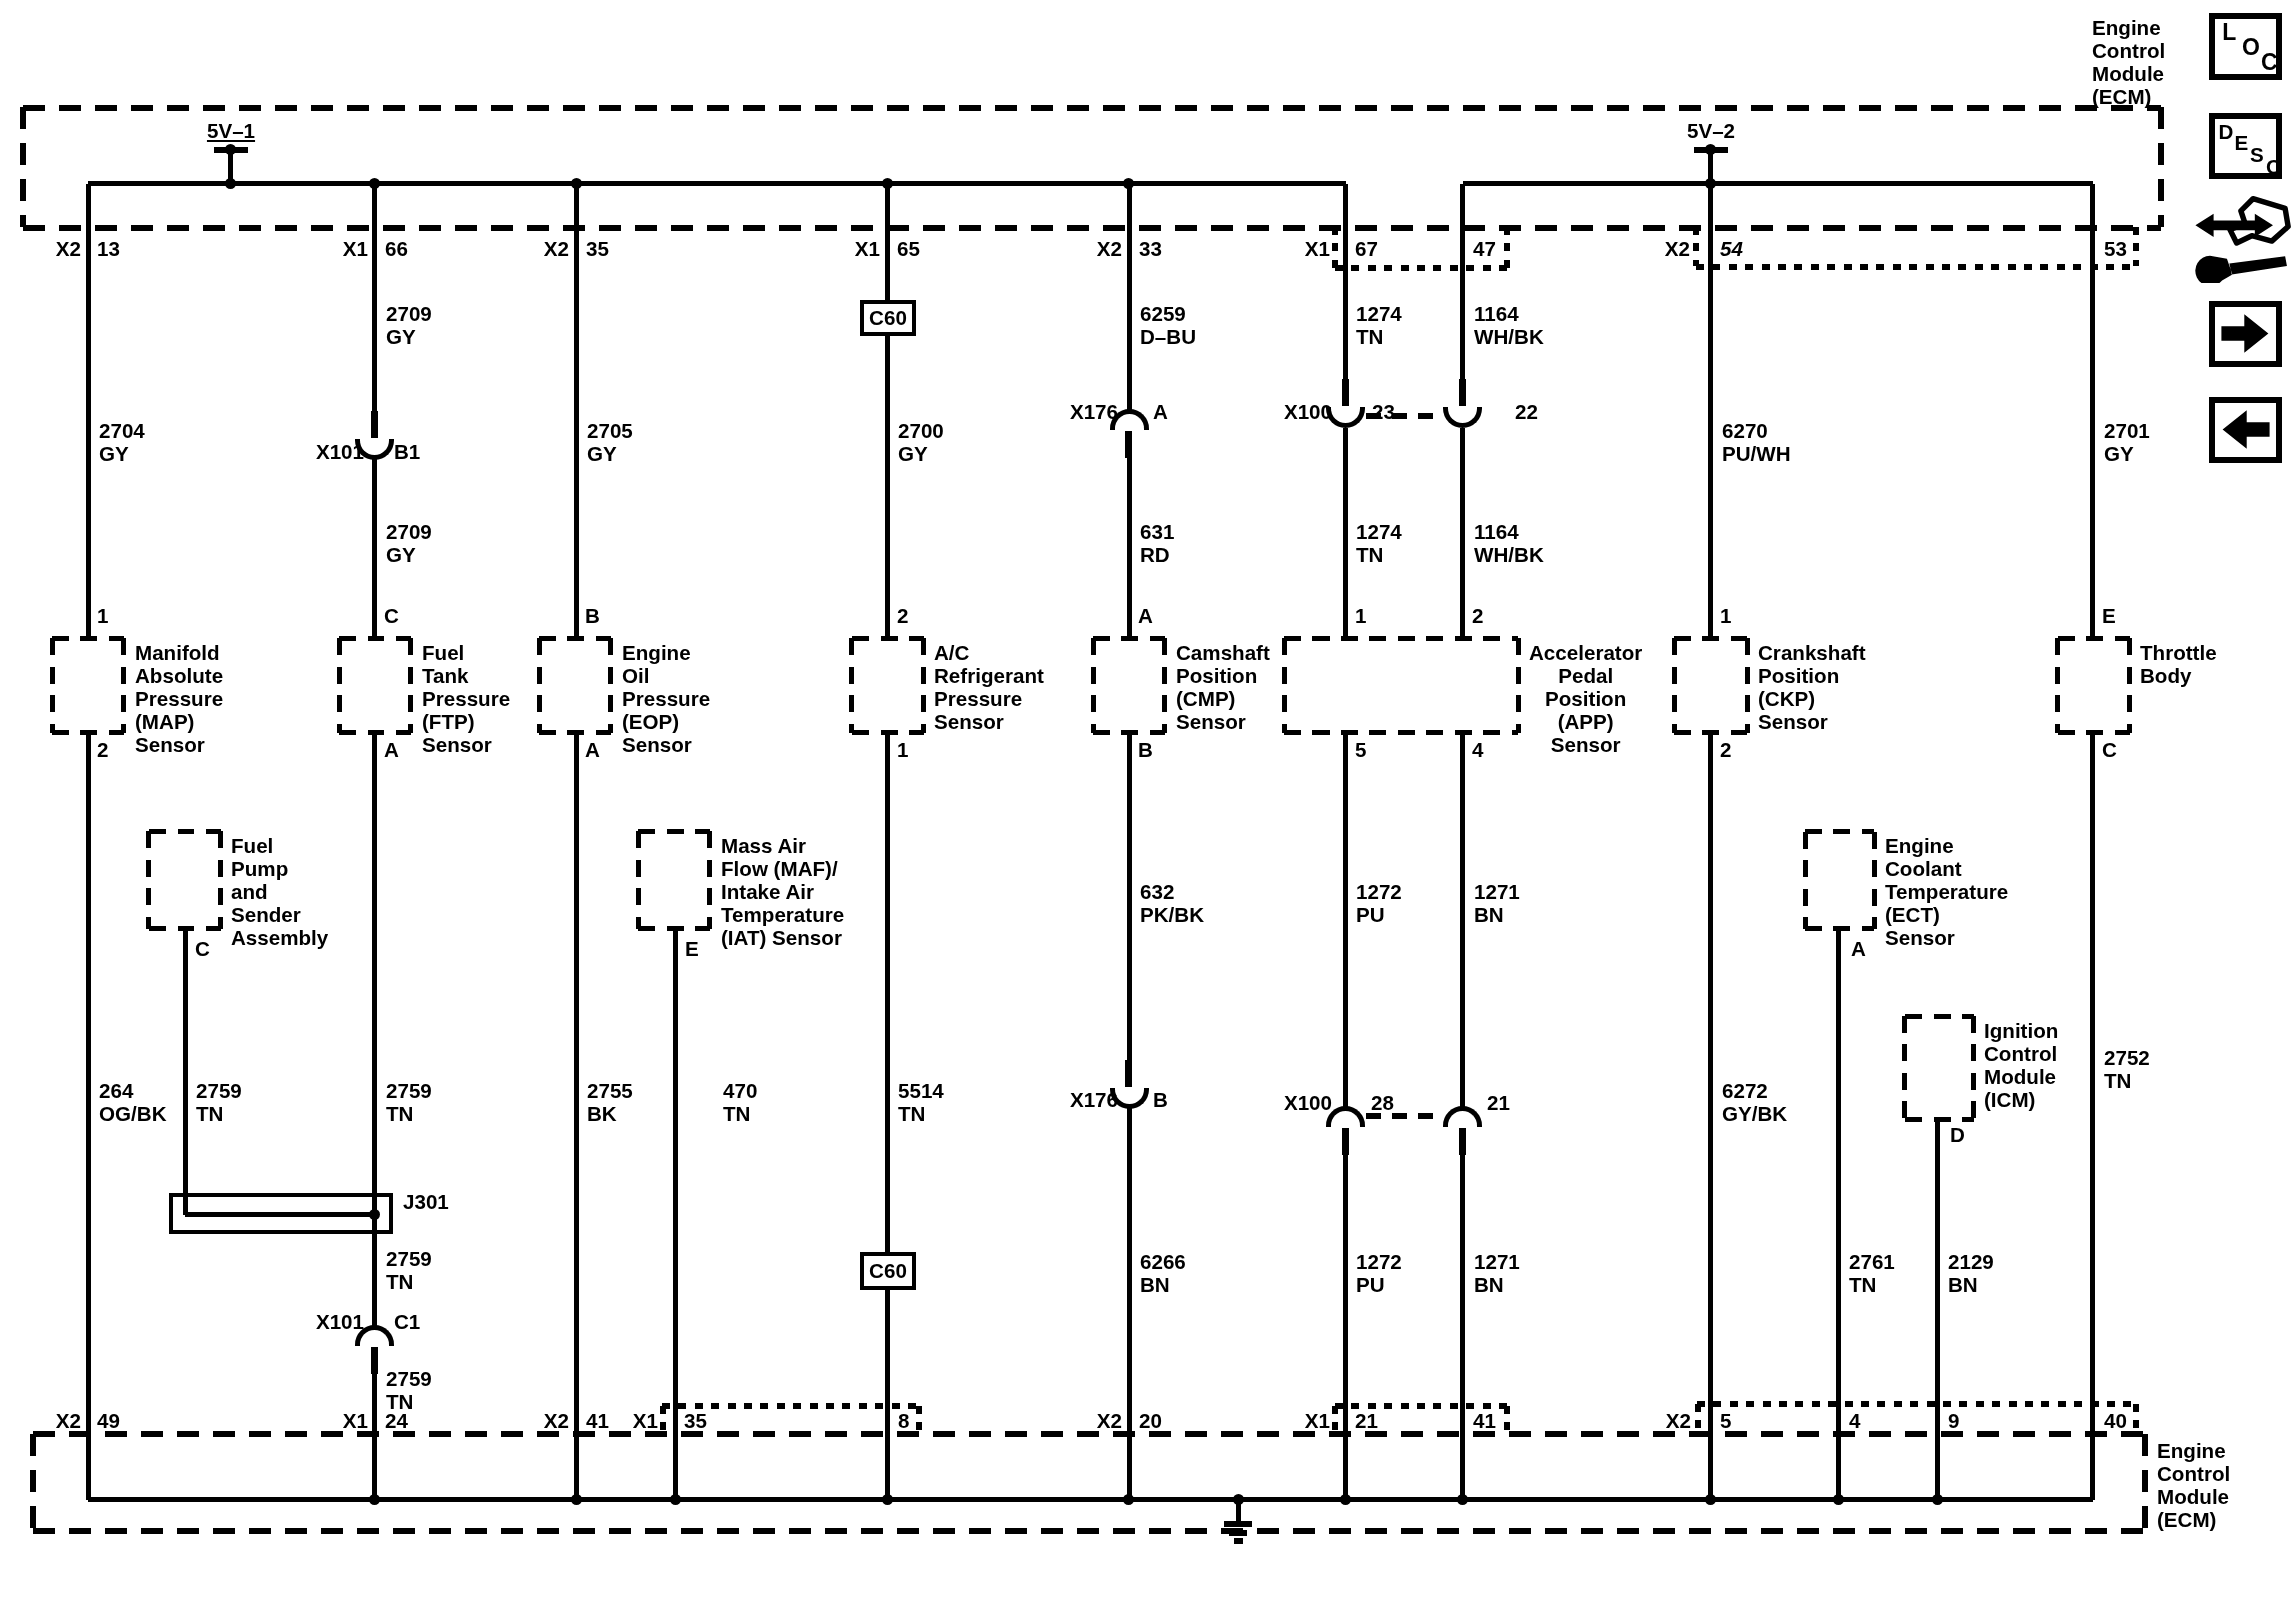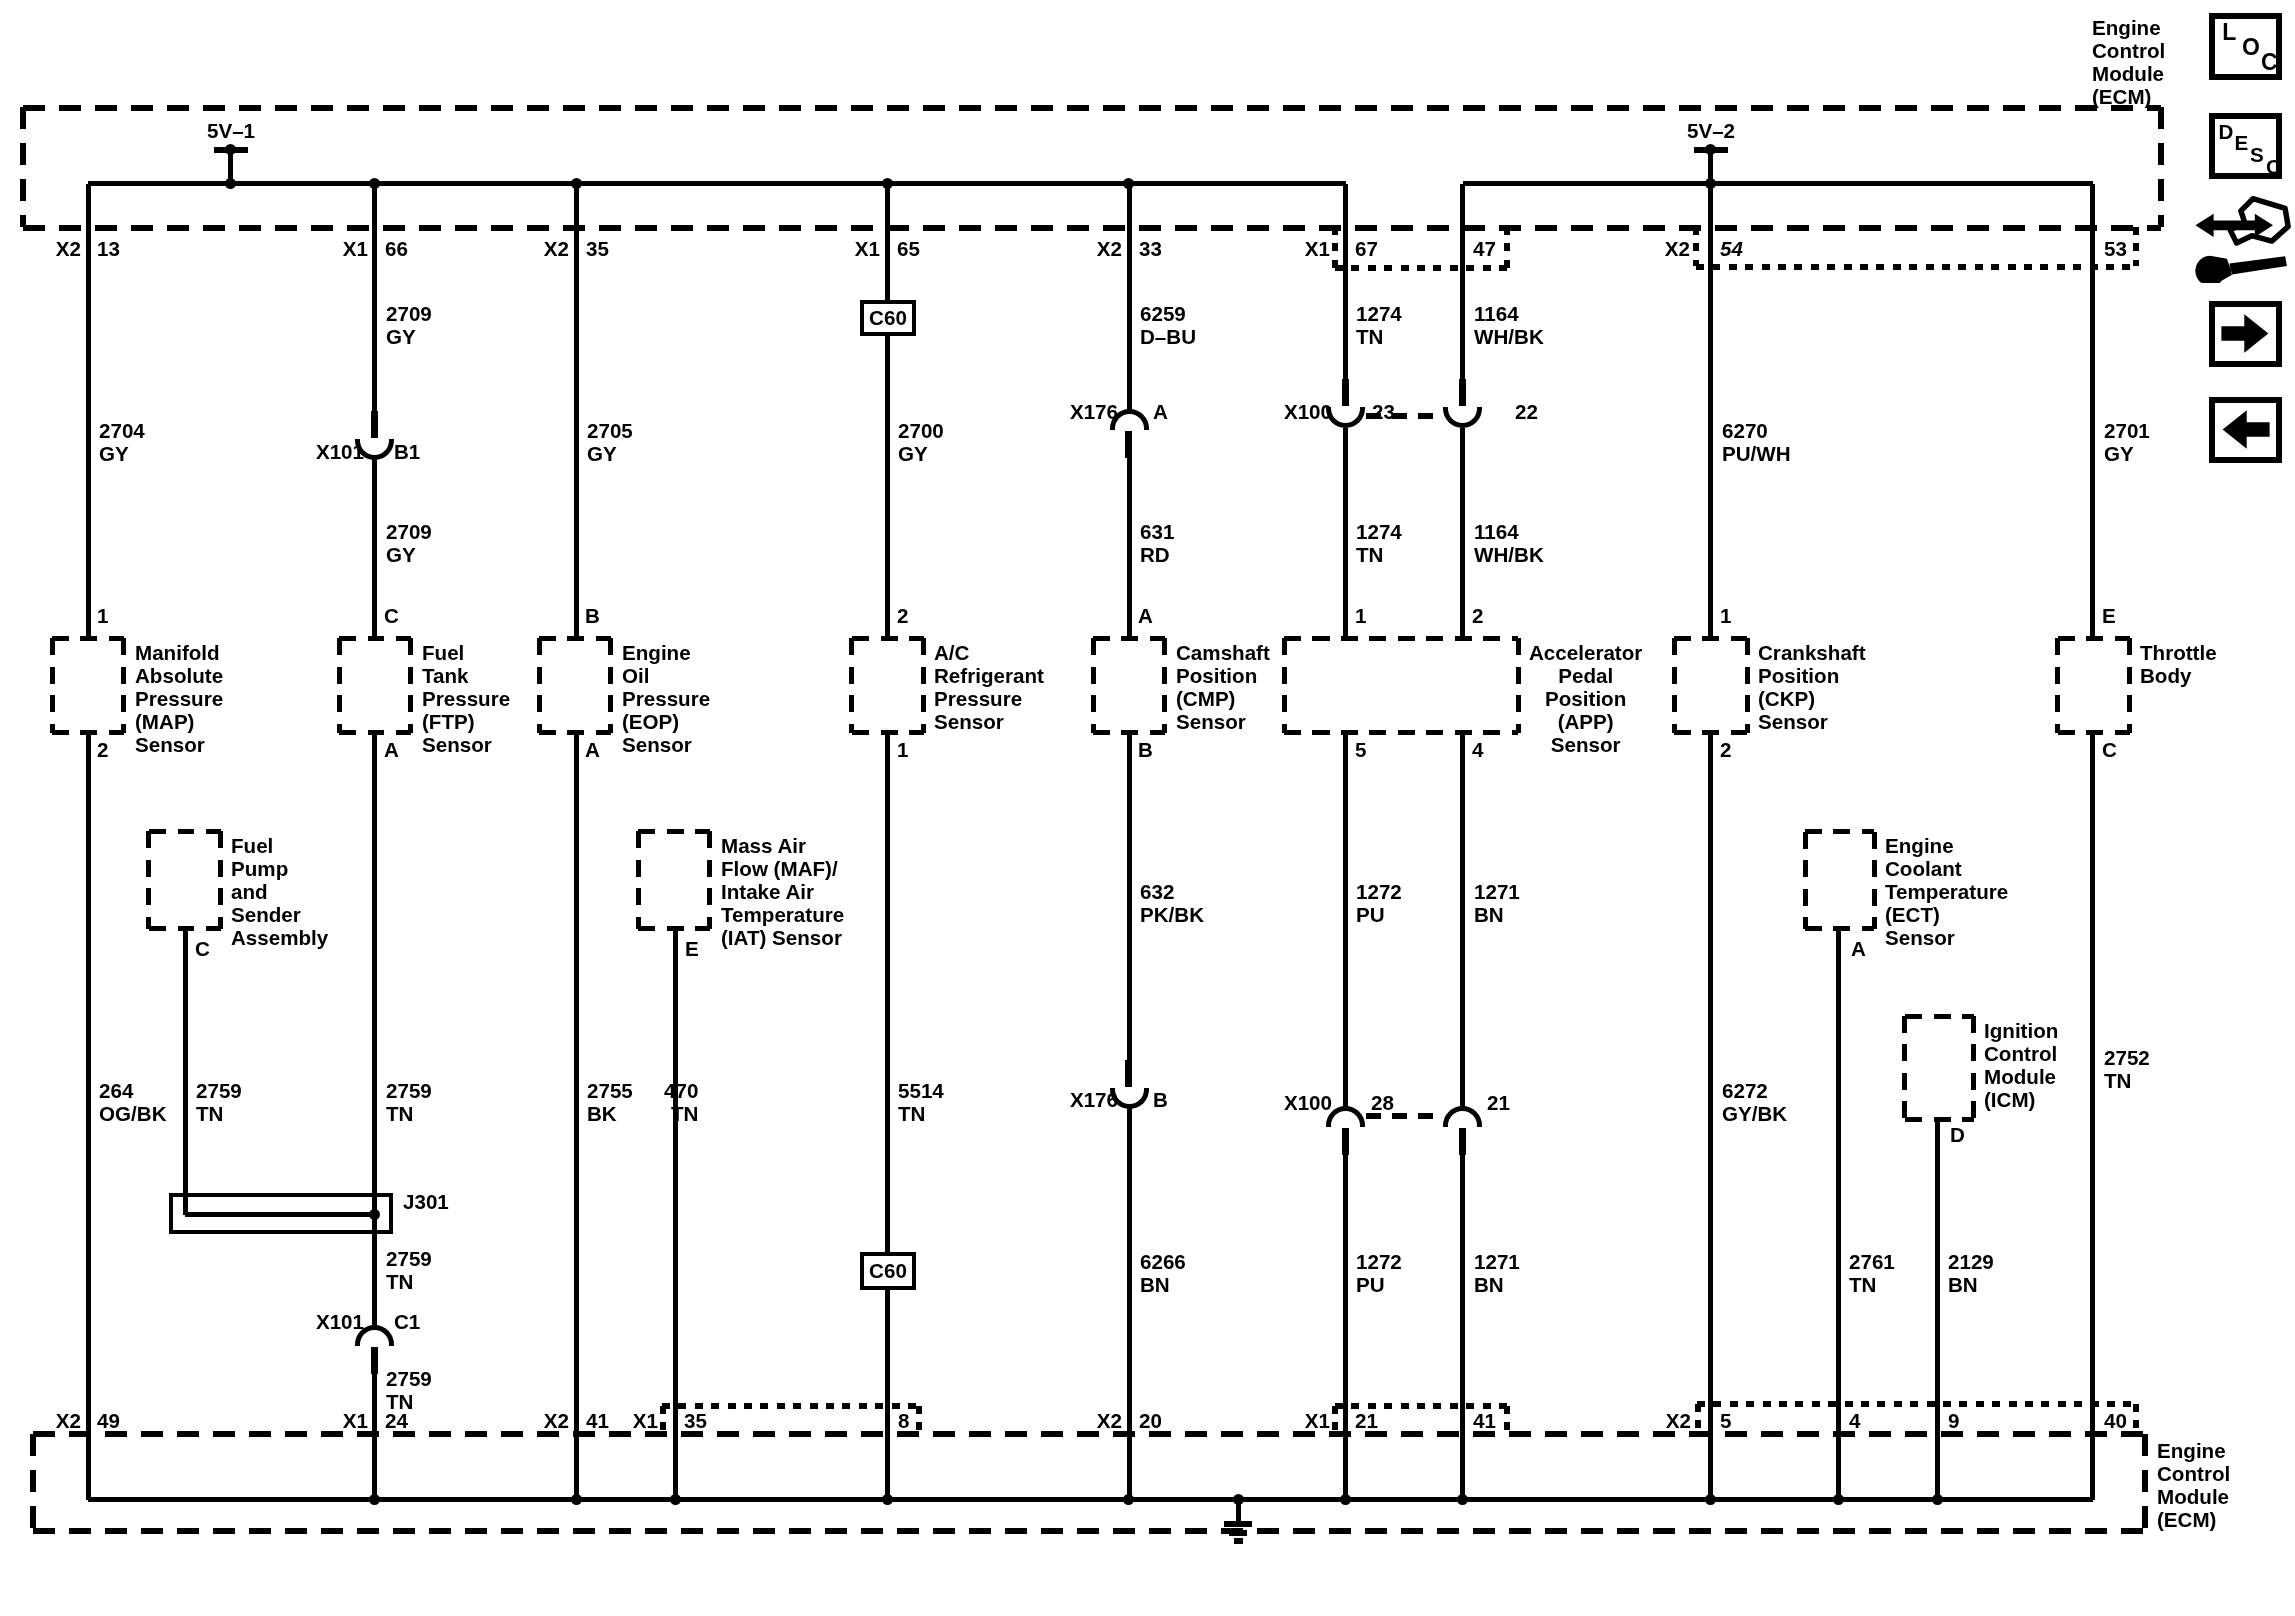--- a/index.html
+++ b/index.html
@@ -212,21 +212,21 @@
     <div class="solidbox" style="left: 860px; top: 1252px; width: 56px; height: 38px;">C60</div>
     <div class="outlinebox" style="left: 169px; top: 1193px; width: 224px; height: 41px;"></div>
     <div class="lbl" style="left: 2092px; top: 16px;">Engine
 Control
 Module
 (ECM)</div>
     <div class="lbl" style="left: 2157px; top: 1439px;">Engine
 Control
 Module
 (ECM)</div>
-    <div class="lbl c" style="left: 231px; top: 119px;">5V–1</div>
+    <div class="lbl c" style="left: 231px; top: 119px; text-decoration: underline;">5V–1</div>
     <div class="lbl c" style="left: 1711px; top: 119px;">5V–2</div>
     <div class="lbl r" style="left: 81px; top: 237px;">X2</div>
     <div class="lbl" style="left: 97px; top: 237px; text-align: right;">13</div>
     <div class="lbl r" style="left: 368px; top: 237px;">X1</div>
     <div class="lbl" style="left: 385px; top: 237px;">66</div>
     <div class="lbl r" style="left: 569px; top: 237px;">X2</div>
     <div class="lbl" style="left: 586px; top: 237px;">35</div>
     <div class="lbl r" style="left: 880px; top: 237px;">X1</div>
     <div class="lbl" style="left: 897px; top: 237px;">65</div>
     <div class="lbl r" style="left: 1122px; top: 237px;">X2</div>
@@ -352,21 +352,21 @@
     <div class="lbl" style="left: 1474px; top: 880px;">1271
 BN</div>
     <div class="lbl" style="left: 99px; top: 1079px;">264
 OG/BK</div>
     <div class="lbl" style="left: 196px; top: 1079px;">2759
 TN</div>
     <div class="lbl" style="left: 386px; top: 1079px;">2759
 TN</div>
     <div class="lbl" style="left: 587px; top: 1079px;">2755
 BK</div>
-    <div class="lbl" style="left: 664px; top: 1079px; text-align: right;">470
+    <div class="lbl" style="left: 723px; top: 1079px;">470
 TN</div>
     <div class="lbl" style="left: 898px; top: 1079px;">5514
 TN</div>
     <div class="lbl r" style="left: 1118px; top: 1088px;">X176</div>
     <div class="lbl" style="left: 1153px; top: 1088px;">B</div>
     <div class="lbl r" style="left: 1332px; top: 1091px;">X100</div>
     <div class="lbl" style="left: 1371px; top: 1091px;">28</div>
     <div class="lbl" style="left: 1487px; top: 1091px;">21</div>
     <div class="lbl" style="left: 1722px; top: 1079px;">6272
 GY/BK</div>

